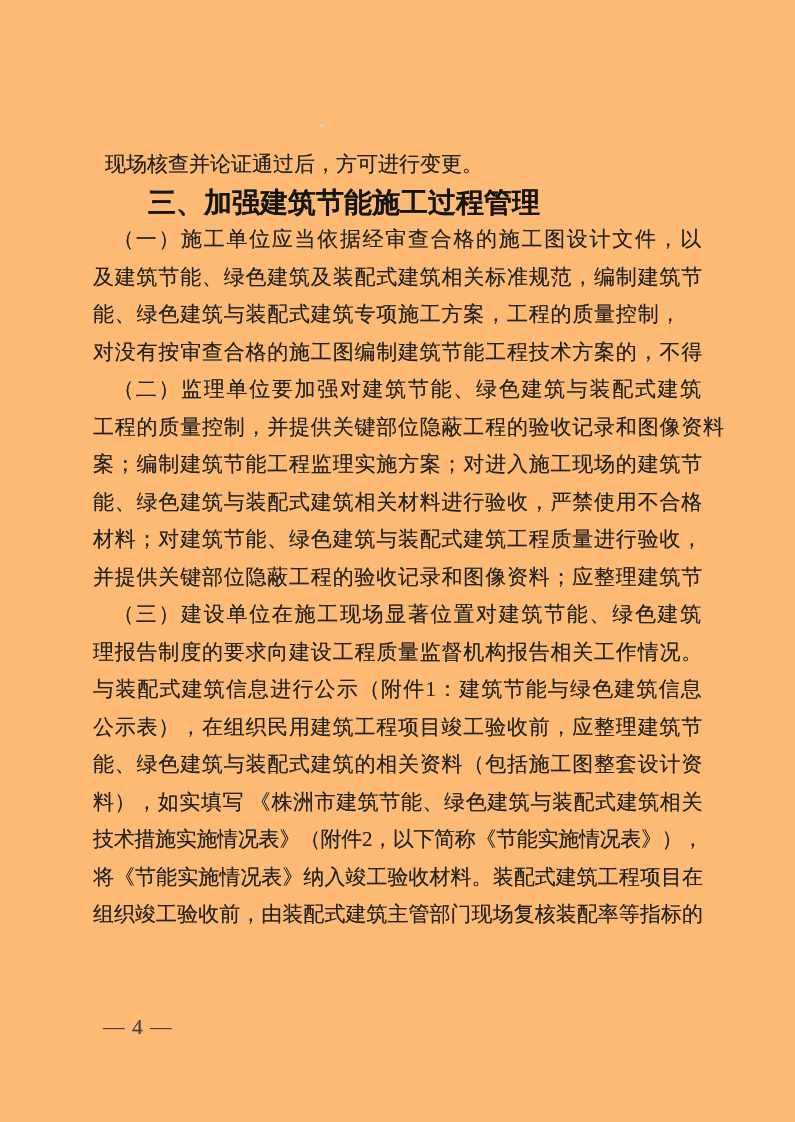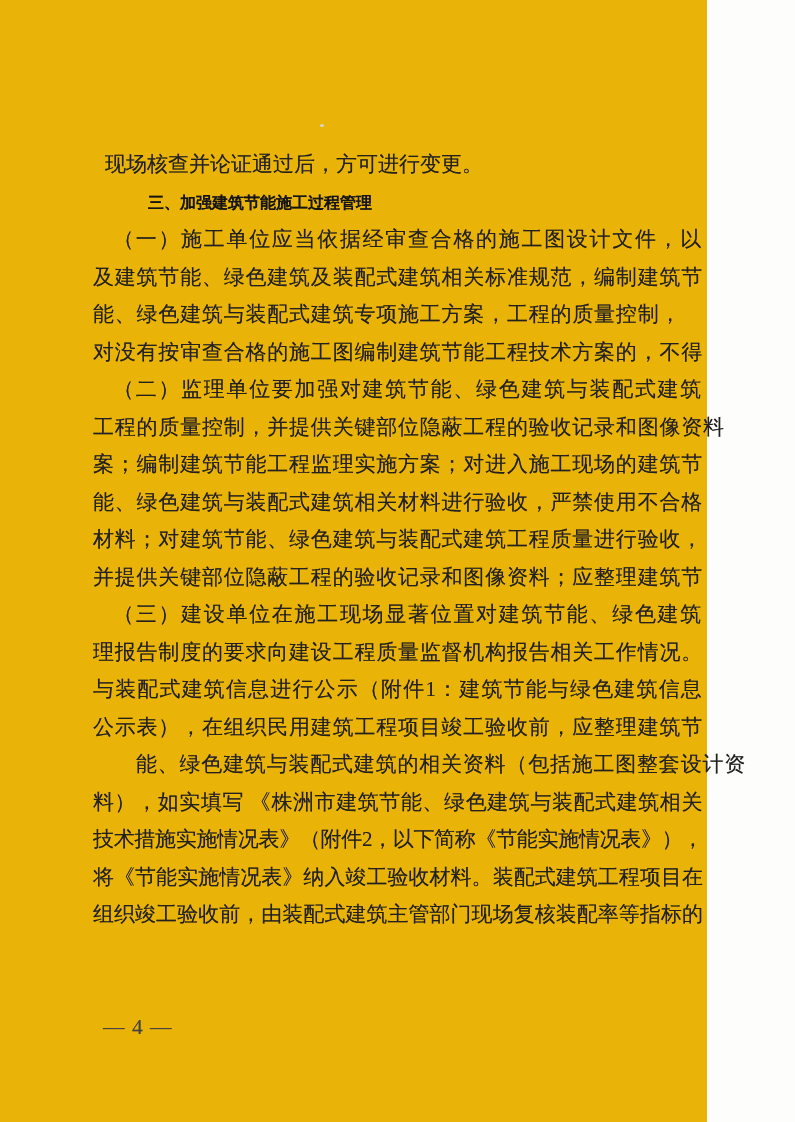--- a/index.html
+++ b/index.html
@@ -7,23 +7,23 @@
     padding: 0;
   }
   body {
     width: 795px;
     height: 1122px;
     background: #fdfdfc;
     overflow: hidden;
   }
   .page {
     position: relative;
-    width: 707px;
+    width: 795px;
     height: 1122px;
-    background: #eab308;
+    background: #fdba74;
     font-family: "Liberation Serif", "DejaVu Serif", serif;
     color: #222120;
   }
   .text-block {
     position: absolute;
     left: 93px;
     top: 146px;
     width: 610px;
   }
   .line {
@@ -35,21 +35,21 @@
   }
   .line > span {
     display: inline-block;
     white-space: pre;
   }
   .indent  { padding-left: 20px; }   
   .shift   { padding-left: 12px; }   
   .heading {
     font-family: "Liberation Sans", "DejaVu Sans", sans-serif;
     font-weight: 700;
-    font-size: 16px;
+    font-size: 28px;
     color: #141413;
     padding-left: 55px;
     text-shadow: 0 0 0.5px rgba(20,20,20,0.6);
   }
   .page-footer {
     position: absolute;
     left: 103px;
     top: 1012px;
     height: 30px;
     line-height: 30px;
@@ -90,21 +90,21 @@
     <div class="line just"><span style="letter-spacing: 0.785714px;">工程的质量控制，并提供关键部位隐蔽工程的验收记录和图像资料</span></div>
     <div class="line just"><span style="letter-spacing: 0.785714px;">案；编制建筑节能工程监理实施方案；对进入施工现场的建筑节</span></div>
     <div class="line just"><span style="letter-spacing: 0.785714px;">能、绿色建筑与装配式建筑相关材料进行验收，严禁使用不合格</span></div>
     <div class="line just"><span style="letter-spacing: 0.785714px;">材料；对建筑节能、绿色建筑与装配式建筑工程质量进行验收，</span></div>
     <div class="line just"><span style="letter-spacing: 0.785714px;">并提供关键部位隐蔽工程的验收记录和图像资料；应整理建筑节</span></div>
     <div class="line just indent"><span style="letter-spacing: 1.69231px;">（三）建设单位在施工现场显著位置对建筑节能、绿色建筑</span></div>
 
     <div class="line just"><span style="letter-spacing: 0.785714px;">理报告制度的要求向建设工程质量监督机构报告相关工作情况。</span></div>
     <div class="line just"><span style="letter-spacing: 1.16071px;">与装配式建筑信息进行公示（附件1：建筑节能与绿色建筑信息</span></div>
     <div class="line just"><span style="letter-spacing: 0.785714px;">公示表），在组织民用建筑工程项目竣工验收前，应整理建筑节</span></div>
-    <div class="line just"><span style="letter-spacing: 0.785714px; margin-left: 43px;">能、绿色建筑与装配式建筑的相关资料（包括施工图整套设计资</span></div>
+    <div class="line just"><span style="letter-spacing: 0.785714px;">能、绿色建筑与装配式建筑的相关资料（包括施工图整套设计资</span></div>
     <div class="line just"><span style="letter-spacing: 0.577586px;">料），如实填写 《株洲市建筑节能、绿色建筑与装配式建筑相关</span></div>
     <div class="line just"><span style="letter-spacing: -0.316667px;">技术措施实施情况表》（附件2，以下简称《节能实施情况表》），</span></div>
     <div class="line just"><span style="letter-spacing: 0.0344828px;">将《节能实施情况表》纳入竣工验收材料。装配式建筑工程项目在</span></div>
     <div class="line just"><span style="letter-spacing: 0.0344828px;">组织竣工验收前，由装配式建筑主管部门现场复核装配率等指标的</span></div>
 
   </div>
 
   <div class="page-footer">— 4 —</div>
 
 </div>

